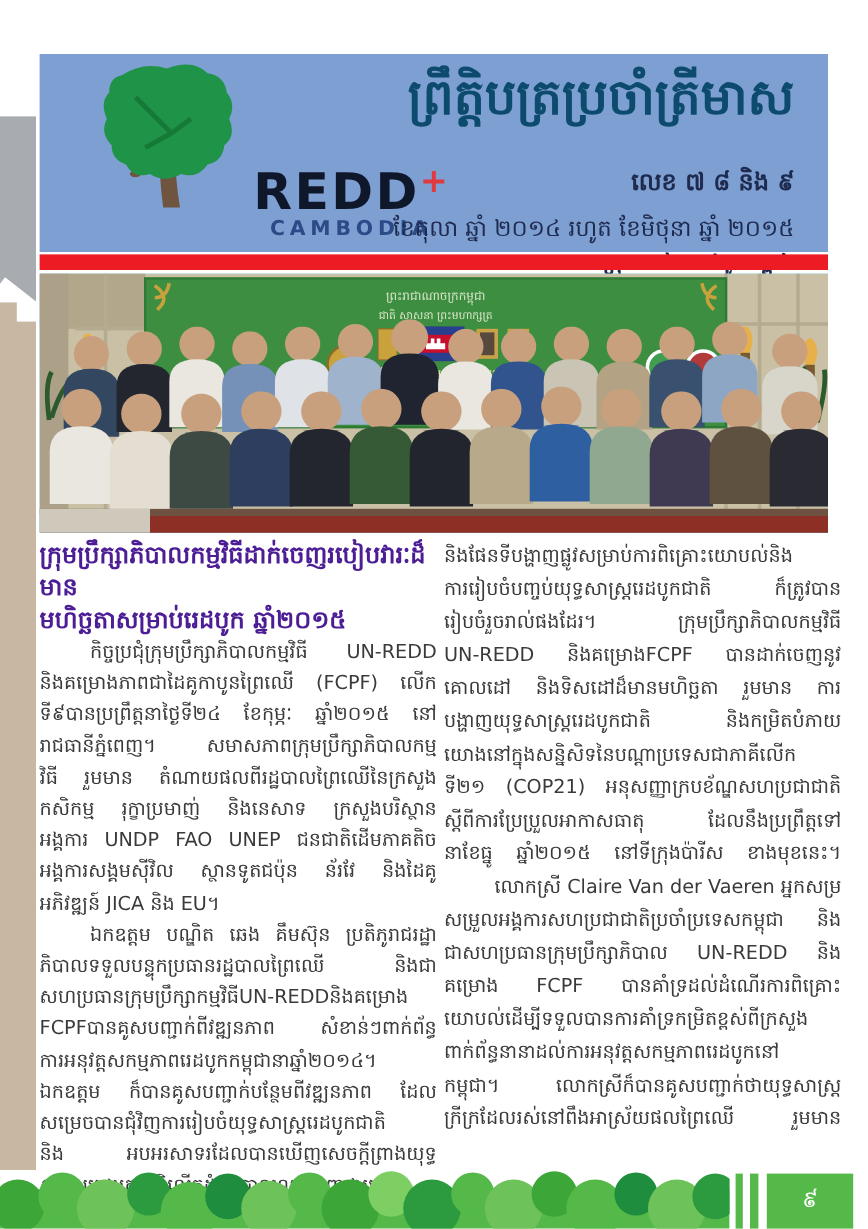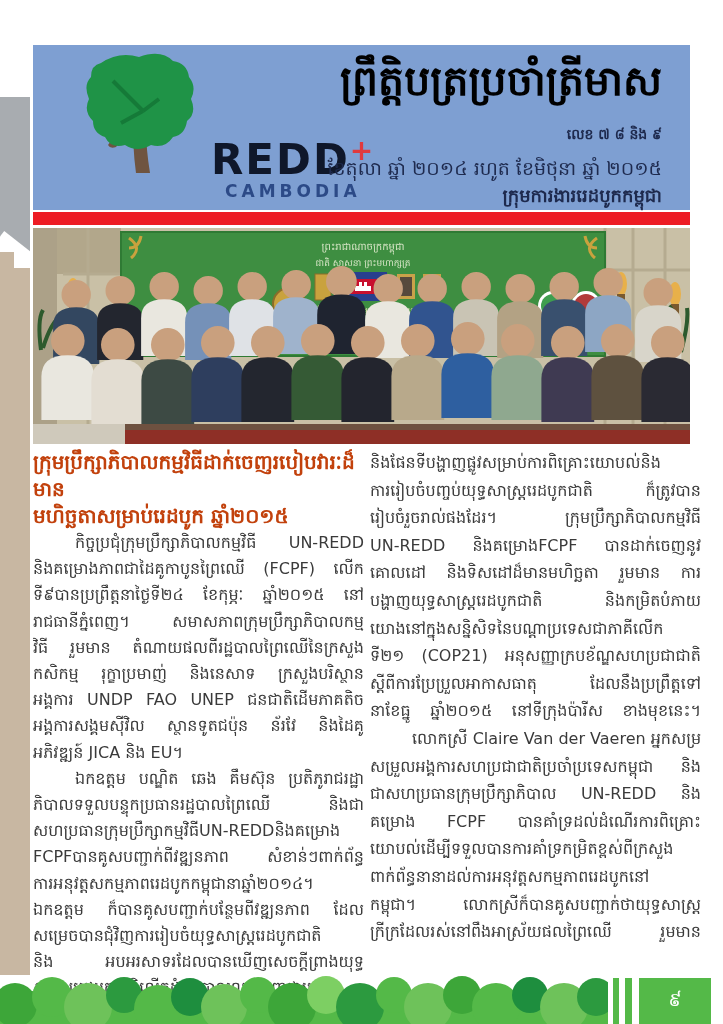--- a/index.html
+++ b/index.html
@@ -13,37 +13,37 @@
   .scan-tan{position:absolute;left:0;top:268px;width:30px;height:707px;background:#c8b7a2;}
   .scan-tan2{position:absolute;left:0;top:252px;width:14px;height:20px;background:#c8b7a2;}
 
   
   .header{position:absolute;left:33px;top:45px;width:657px;height:165px;background:#7e9fd2;}
   .logo-tree{position:absolute;left:28px;top:8px;}
   .logo-text{position:absolute;left:178px;top:92px;line-height:1;}
   .logo-redd{font-size:42px;font-weight:bold;color:#0f172a;letter-spacing:2px;}
   .logo-plus{font-size:28px;font-weight:bold;color:#e03a3e;vertical-align:14px;}
   .logo-cambodia{font-size:17px;font-weight:bold;color:#2c4a87;letter-spacing:4px;margin-top:2px;margin-left:14px;}
-  .hd-title{position:absolute;right:28px;top:10px;font-size:41px;font-weight:bold;color:#000000;text-align:right;}
+  .hd-title{position:absolute;right:28px;top:10px;font-size:41px;font-weight:bold;color:#0c4a6e;text-align:right;}
   .hd-sub{position:absolute;right:28px;top:72px;text-align:right;color:#1e2a4e;}
-  .hd-sub .l1{font-size:14px;font-weight:bold;margin-top:8px;}
+  .hd-sub .l1{font-size:20px;font-weight:bold;margin-top:21px;}
   .hd-sub .l2{font-size:19px;font-weight:normal;margin-top:10px;}
   .hd-sub .l3{font-size:18px;font-weight:bold;margin-top:0;}
 
   .red-stripe{position:absolute;left:33px;top:212px;width:657px;height:13px;background:#ed1c24;}
 
   
   .photo{position:absolute;left:33px;top:228px;width:657px;height:216px;background:#7dd3fc;}
 
   
   .article{position:absolute;left:33px;top:449px;width:667px;}
   .col{position:absolute;top:0;width:331px;color:#3a3a3a;}
   .col-left{left:0;}
   .col-right{left:337px;}
-  .heading{color:#c2410c;font-weight:bold;font-size:20px;line-height:27px;}
+  .heading{color:#4c1d95;font-weight:bold;font-size:20px;line-height:27px;}
   .heading .h2{text-align:left;}
   .tline{font-size:16px;line-height:26.2px;text-align:justify;text-align-last:justify;white-space:nowrap;overflow:hidden;}
   .col-right .tline{line-height:27.6px;}
   .tline.indent{padding-left:42px;}
   .tline.end{text-align-last:left;}
 
   
   .footer-trees{position:absolute;left:0;top:975px;width:608px;height:49px;}
   .footer-bar{position:absolute;top:978px;height:46px;background:#54b948;}
   .bar1{left:613px;width:6px;}

